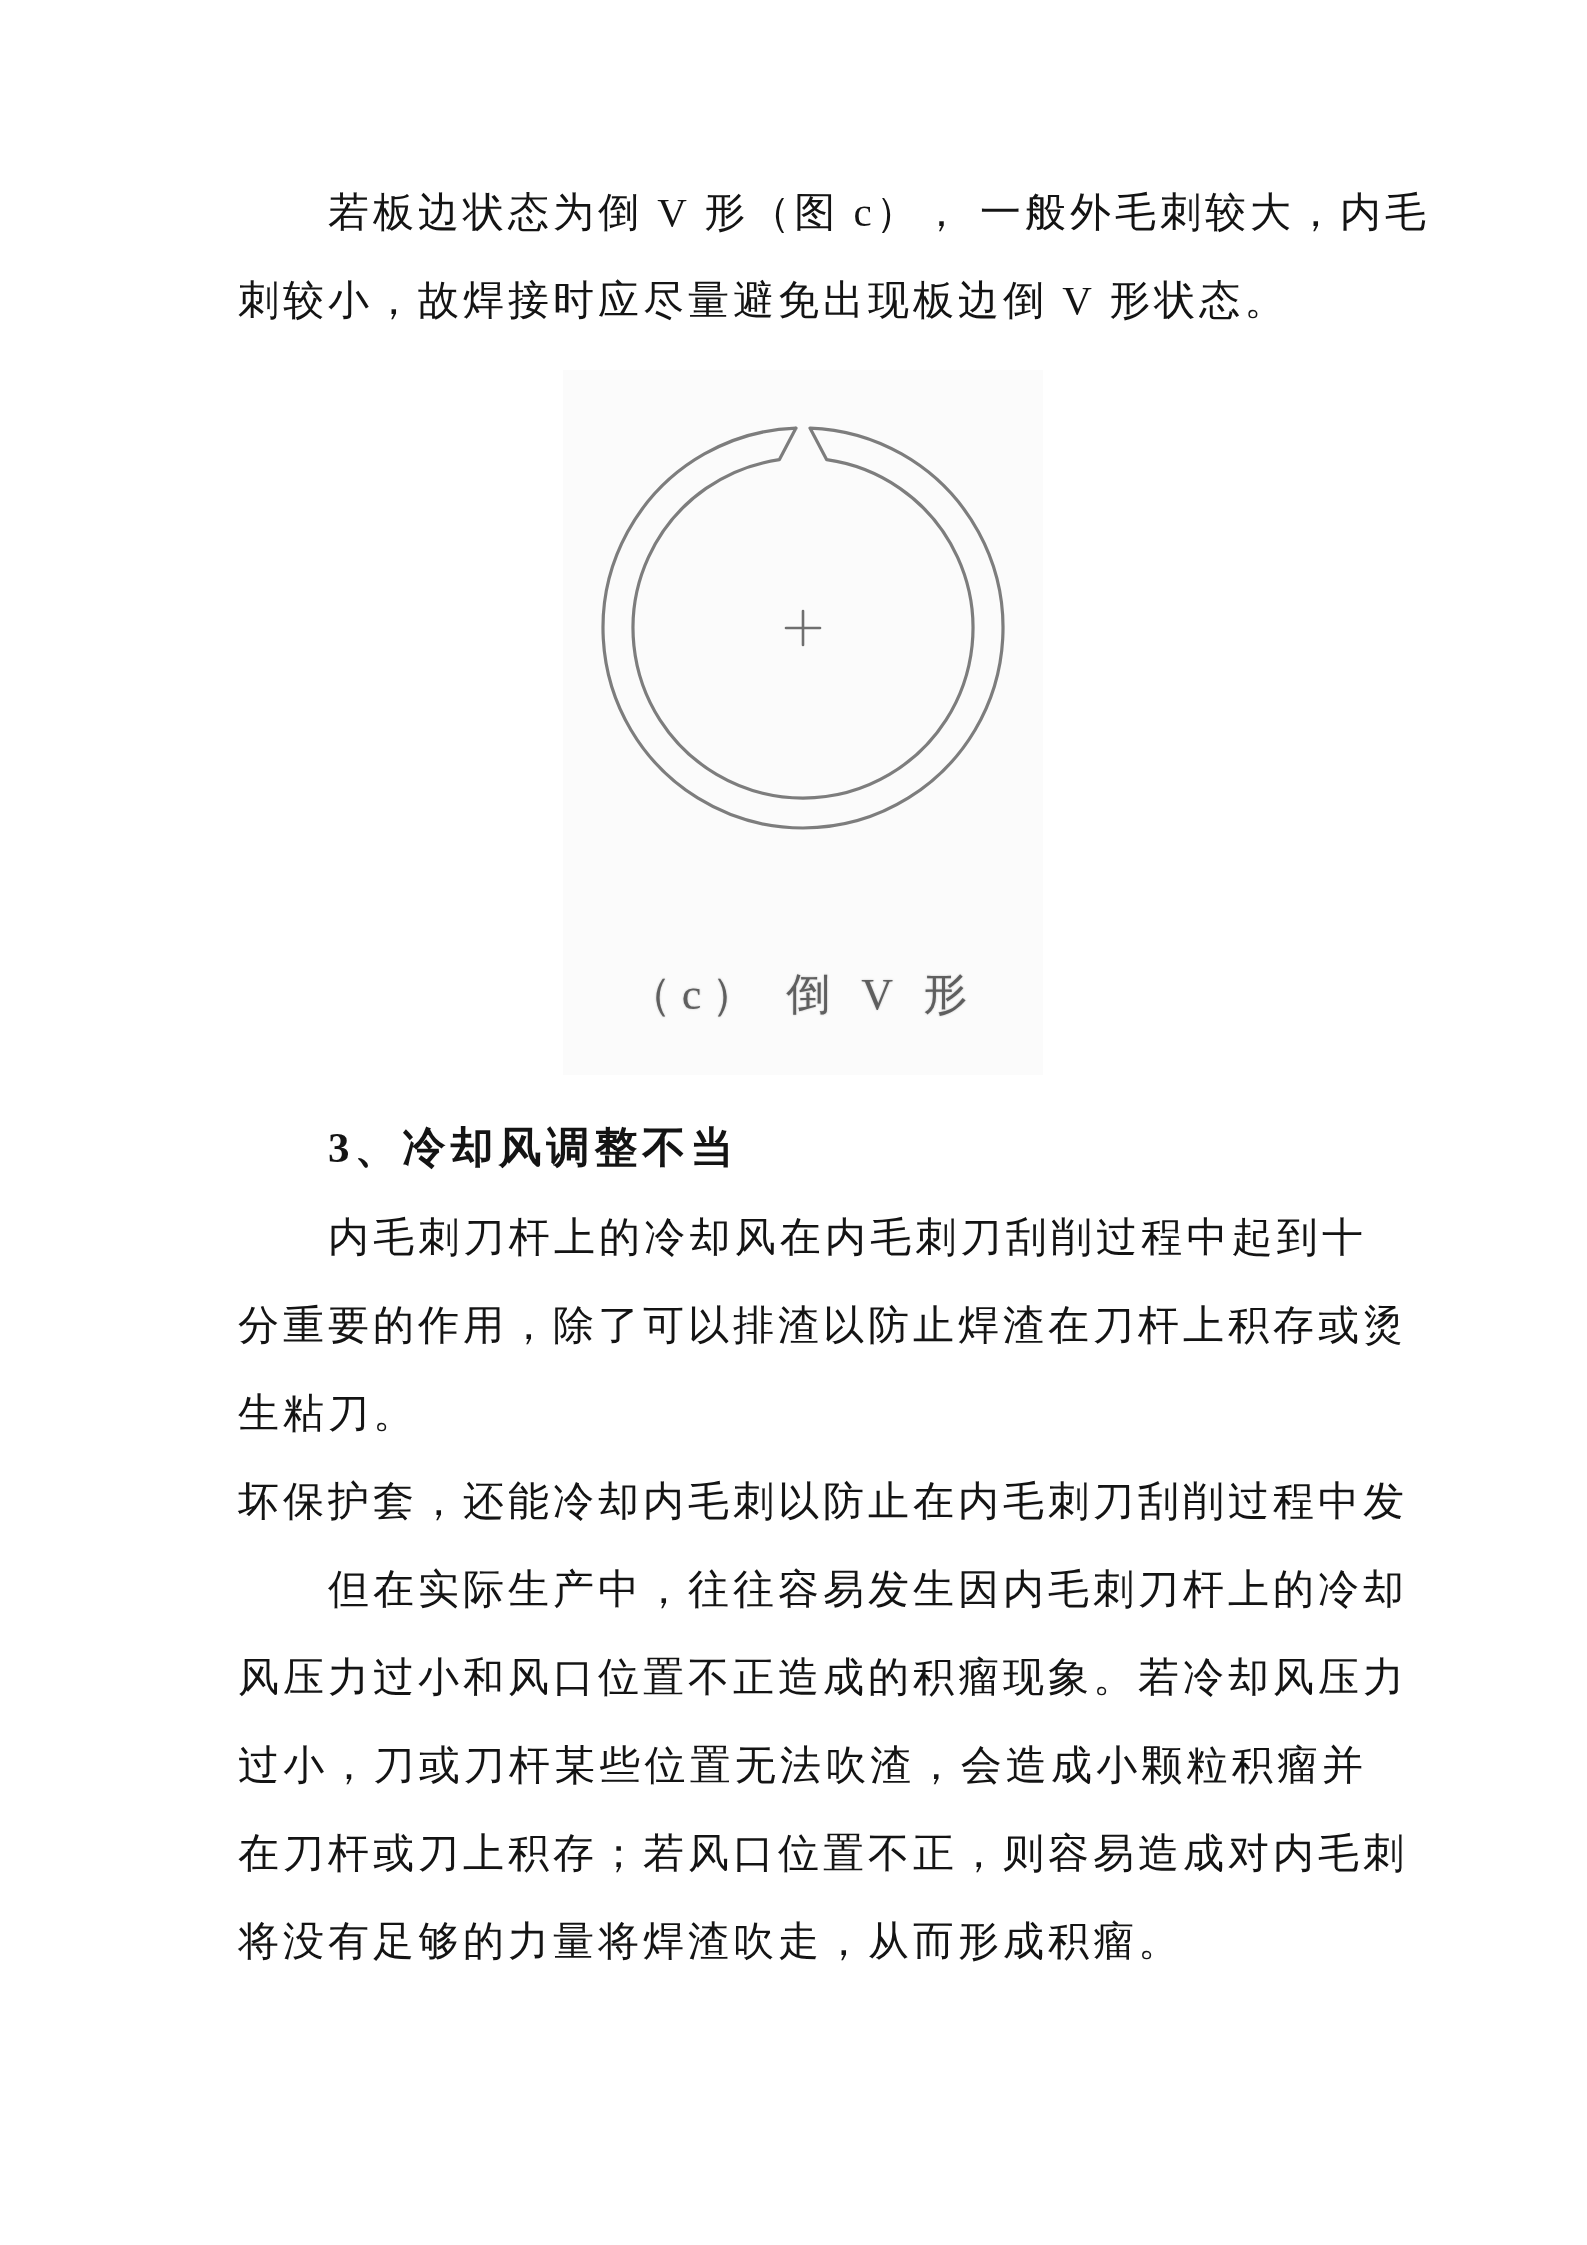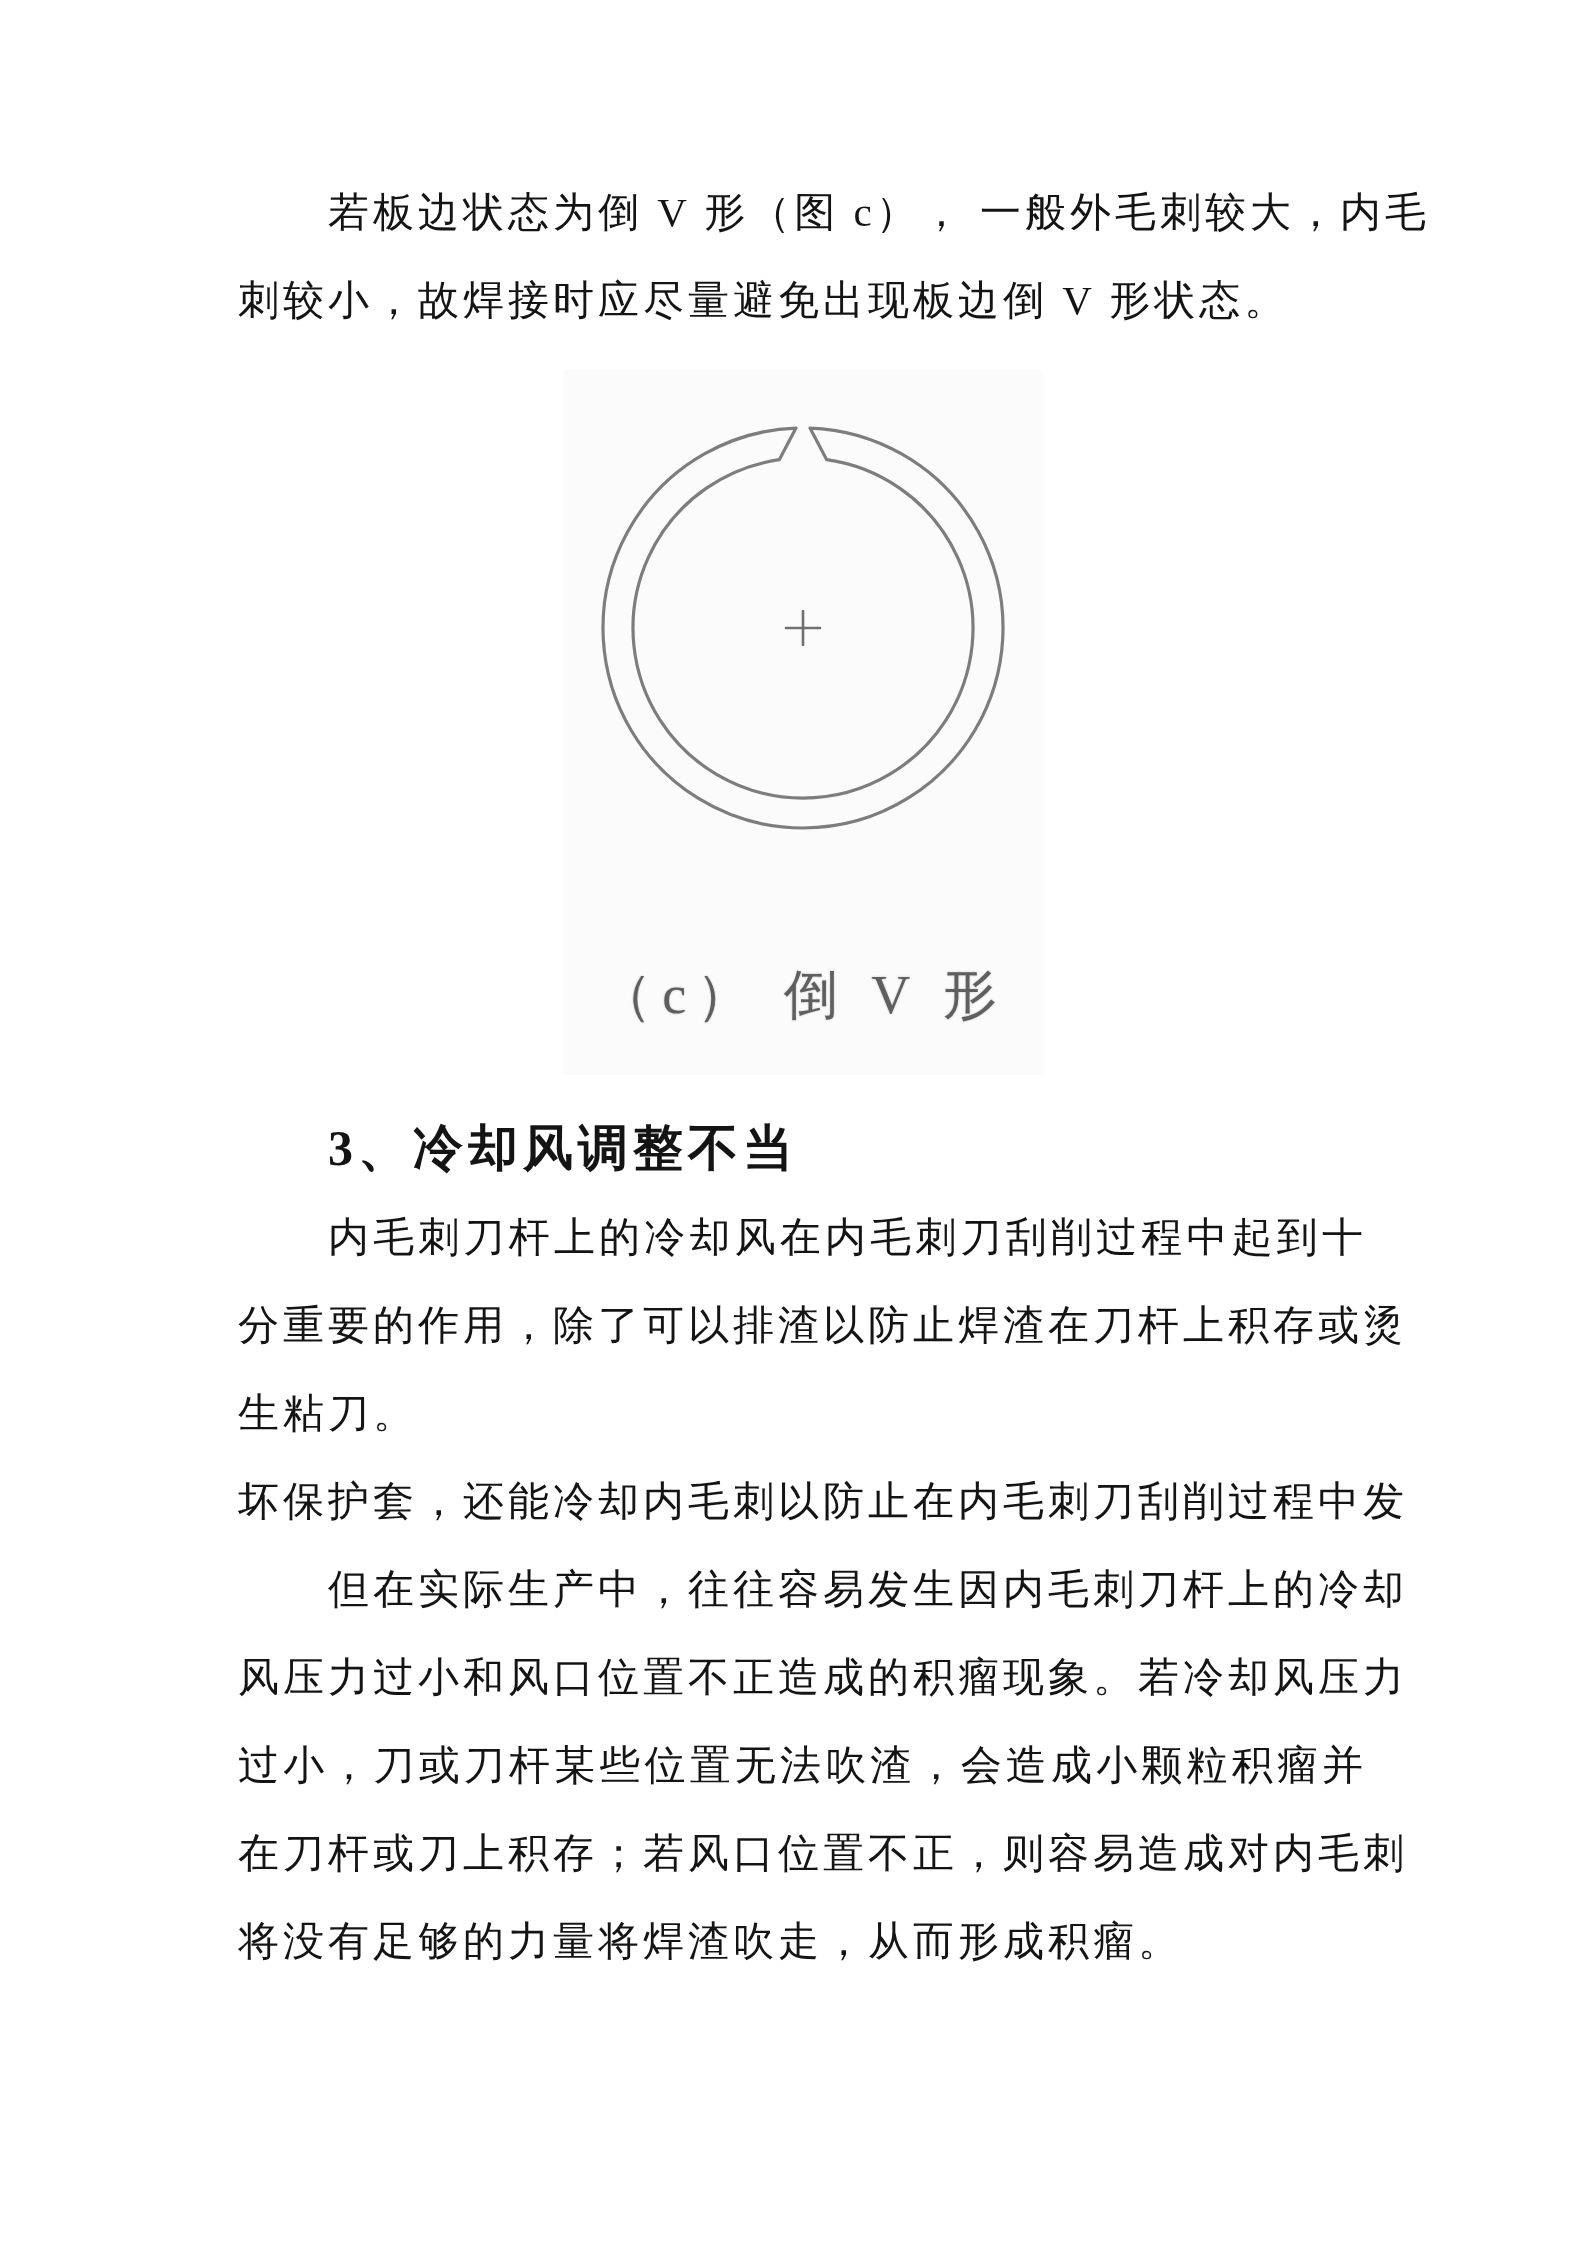--- a/index.html
+++ b/index.html
@@ -23,41 +23,41 @@
     font-size: 41px;
     line-height: 88px;
     letter-spacing: 4px;
     white-space: nowrap;
     text-align: justify;
     text-align-last: justify;
   }
   .indent { padding-left: 90px; }
   .lastline { text-align-last: left; }
   .heading {
-    font-size: 50px;
+    font-size: 43px;
     line-height: 90px;
     letter-spacing: 5px;
     font-weight: bold;
     padding-left: 90px;
     margin-top: 28px;
   }
   .figure-block {
     width: 480px;
     margin: 26px auto 0;
     background: #fbfbfb;
     padding-bottom: 40px;
   }
   .figure-svg {
     display: block;
     margin: 0 auto;
     padding-top: 48px;
   }
   .figure-caption {
     margin-top: 125px;
-    font-size: 54px;
+    font-size: 44px;
     line-height: 80px;
     letter-spacing: 10px;
     text-align: center;
     color: #5f5f5f;
     text-shadow: 0 0 2px rgba(95,95,95,0.45);
     white-space: nowrap;
   }
 </style>
 </head>
 <body>

